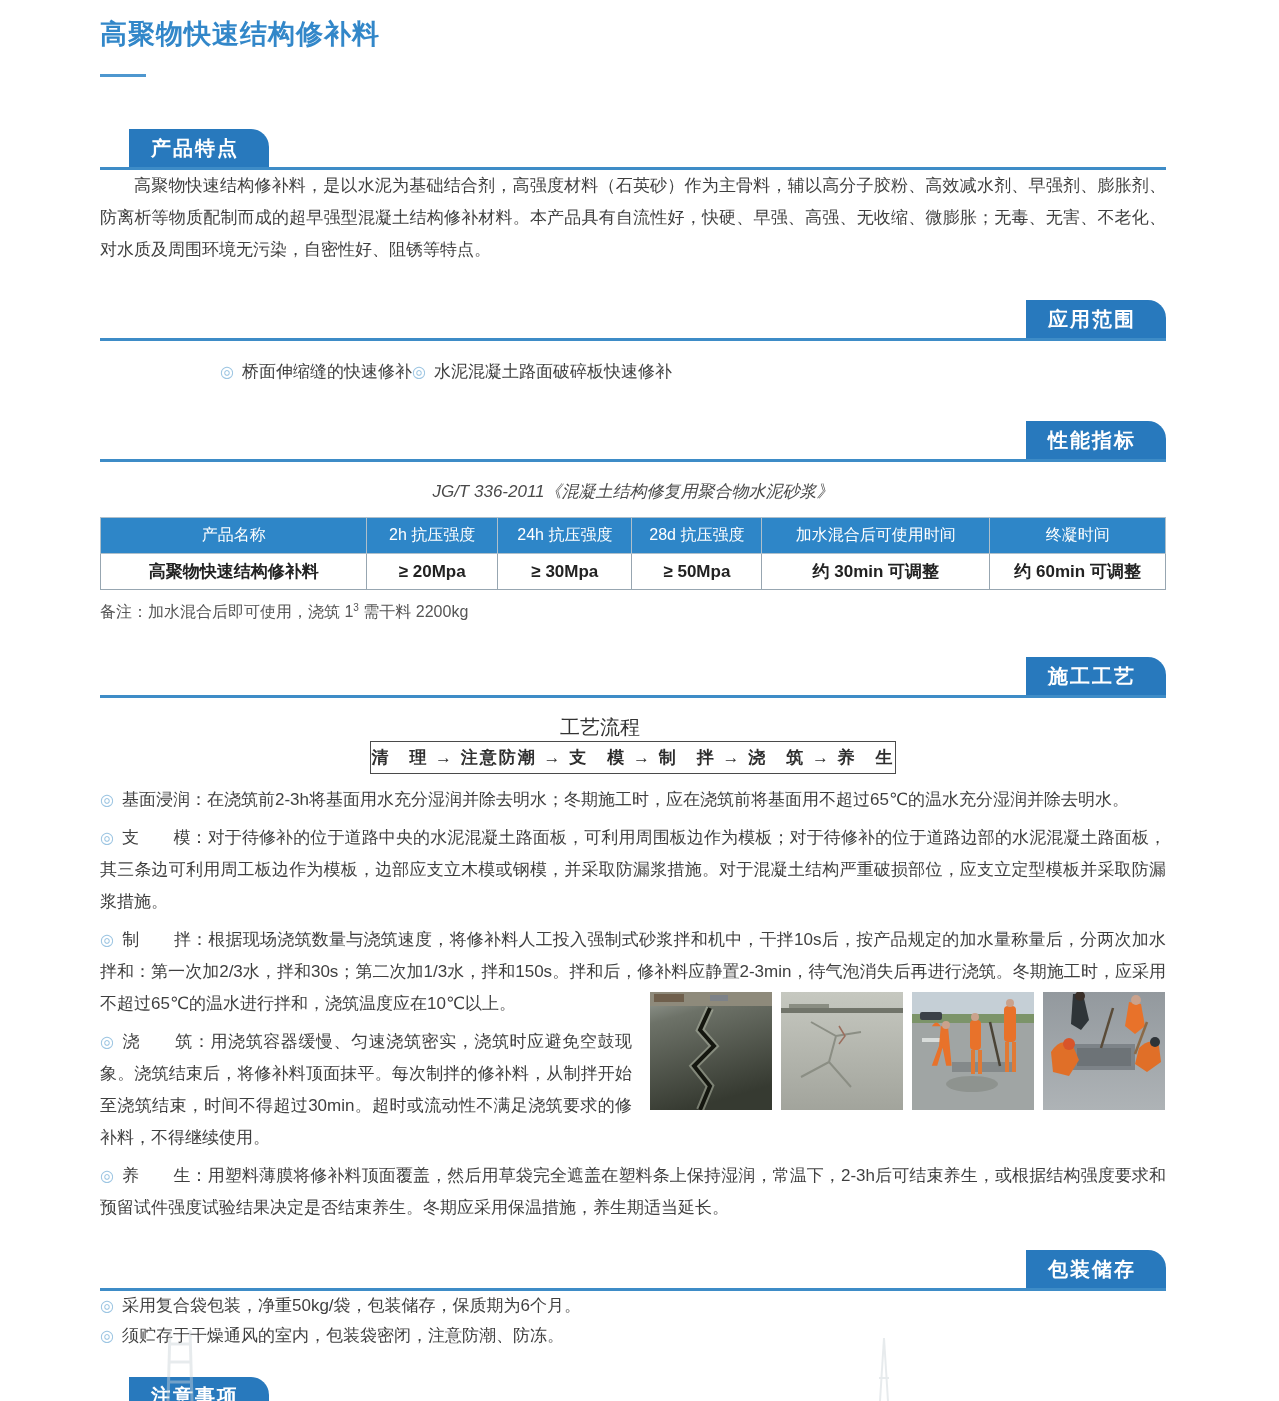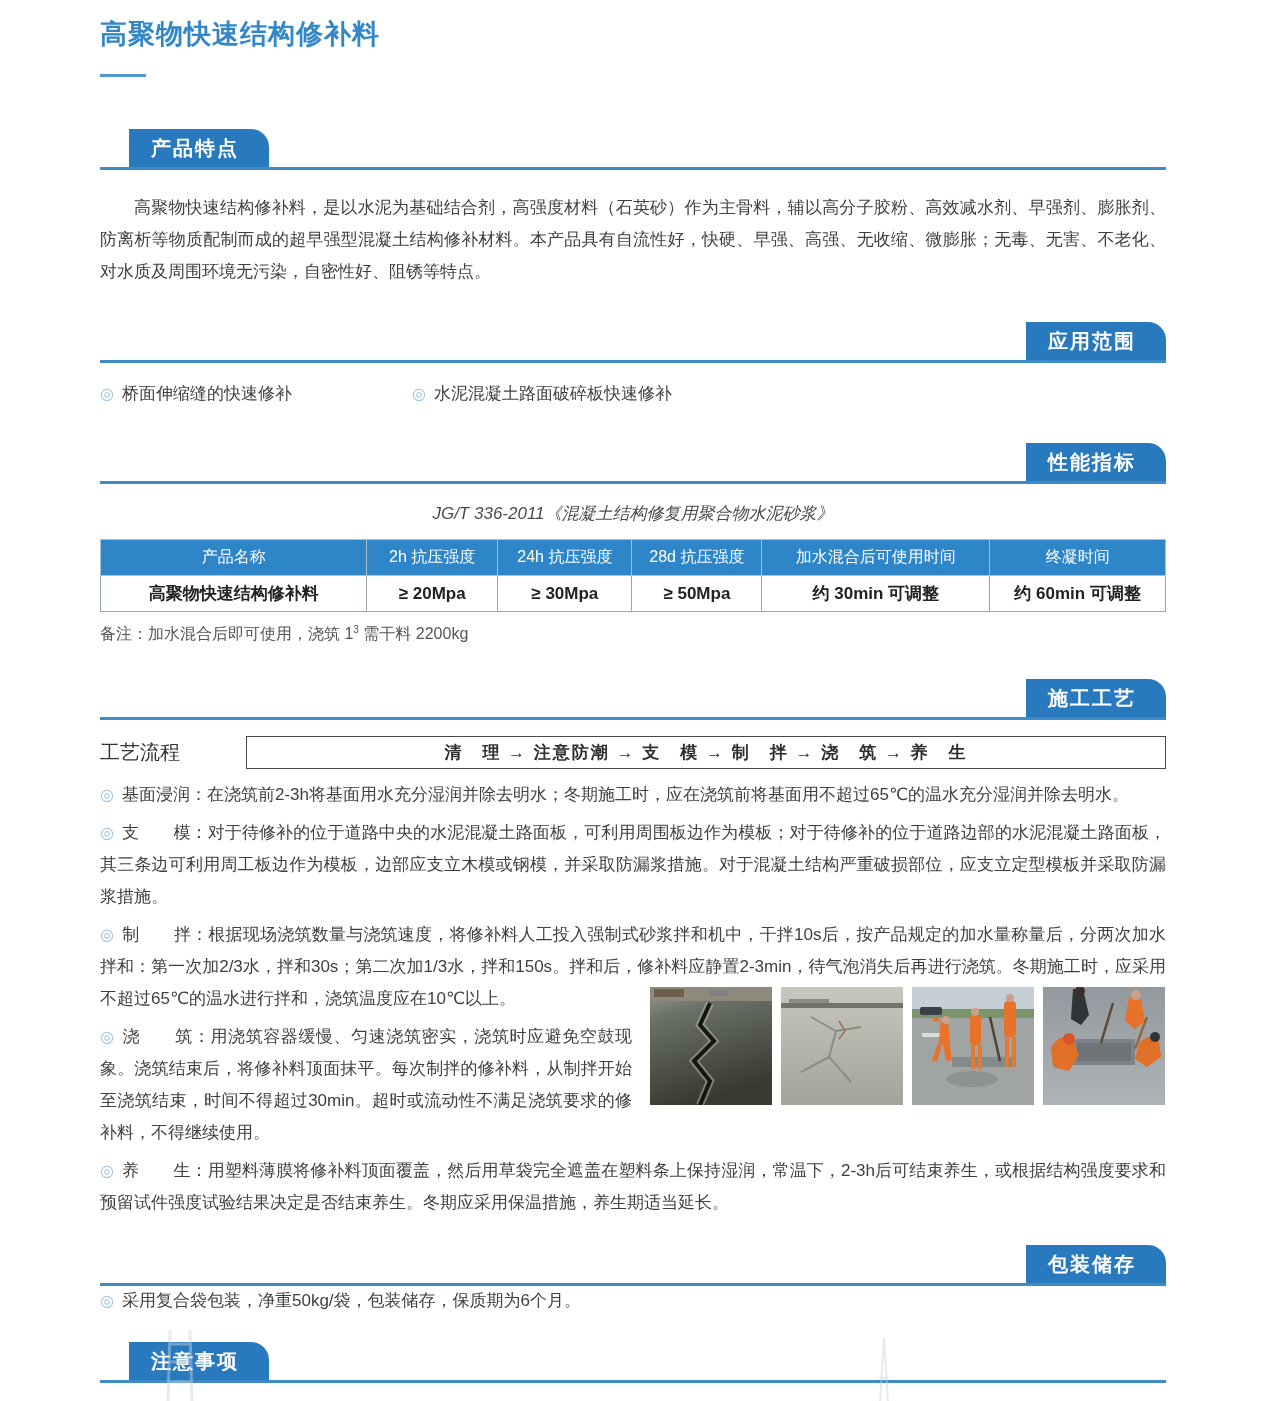--- a/index.html
+++ b/index.html
@@ -18,46 +18,46 @@
   .sec-head { border-bottom:3px solid #3e8cc7;padding-left:29px; }
   .sec-tab {
     display:inline-block; background:#2879bd; color:#fff;
     font-size:20px; font-weight:bold; letter-spacing:2px;
     padding:6px 30px 5px 22px; border-radius:0 18px 0 0;
   }
   .mt-features { margin-top:52px; }
   .mt-std { margin-top:34px;text-align:right; }
 
   
-  .para { margin-top:22px; font-size:17px; line-height:32px; color:#3f3f3f; text-align:justify; text-indent:2em; }
+  .para { font-size:17px; line-height:32px; color:#3f3f3f; text-align:justify; text-indent:2em; }
   p.step { font-size:17px; line-height:32px; color:#3f3f3f; text-align:justify; margin-top:6px; }
 
   .bullet { color:#9cc5e2; font-size:16px; margin-right:8px; }
 
   
-  .app-row { display:flex; margin-top:16px; font-size:17px; line-height:30px; }
+  .app-row { display:flex; margin-top:16px; font-size:17px; line-height:30px;text-align:right; }
   .app-item { white-space:nowrap; }
   .app-item.first { width:312px; }
 
   
   .std-caption { margin-top:18px; text-align:center; font-size:17px; color:#4a4a4a;font-style:italic; }
   table.perf { width:100%; border-collapse:collapse; margin-top:14px; table-layout:fixed; }
   table.perf th {
     background:#2e86c8; color:#fff; font-weight:normal; font-size:16px;
     padding:7px 2px; border:1px solid #aebfcb;margin-left:16px;
   }
   table.perf td {
     background:#fff; color:#222; font-weight:bold; font-size:17px; text-align:center;
     padding:6px 2px; border:1px solid #97a6b1;
   }
   .note { margin-top:12px; font-size:16px; color:#555; }
   .note sup { font-size:10px; }
 
   
-  .flow-row { display:flex; align-items:center; margin-top:16px; margin-bottom:10px; }
+  .flow-row { display:flex; align-items:center; margin-top:16px; margin-bottom:10px;flex-direction:column; }
   .flow-label { width:146px; font-size:20px; color:#333; flex:0 0 auto; }
   .flow-box {
     flex:1; border:1.5px solid #4a4a4a; text-align:center;
     font-size:17px; font-weight:bold; color:#2e2e2e; padding:4px 0; letter-spacing:2px;
   }
   .photo-strip { float:right; width:516px; margin:4px 0 8px 18px; display:flex; gap:9px; }
   .photo { width:122px; height:118px; display:block; }
 
   
   .pkg-item { margin-top:0; font-size:17px; line-height:30px; }
@@ -209,20 +209,21 @@
       </svg>
     </span><span>超过65℃的温水进行拌和，浇筑温度应在10℃以上。</span></p>
 
   <p class="step"><span class="bullet">◎</span><span>浇　　筑：用浇筑容器缓慢、匀速浇筑密实，浇筑时应避免空鼓现象。浇筑结束后，将修补料顶面抹平。每次制拌的修补料，从制拌开始至浇筑结束，时间不得超过30min。超时或流动性不满足浇筑要求的修补料，不得继续使用。</span></p>
   <p class="step"><span class="bullet">◎</span><span>养　　生：用塑料薄膜将修补料顶面覆盖，然后用草袋完全遮盖在塑料条上保持湿润，常温下，2-3h后可结束养生，或根据结构强度要求和预留试件强度试验结果决定是否结束养生。冬期应采用保温措施，养生期适当延长。</span></p>
 
   <div class="sec-head mt-std" style="clear:both; margin-top:26px;">
     <span class="sec-tab">包装储存</span>
   </div>
   <div class="pkg-item"><span class="bullet">◎</span><span>采用复合袋包装，净重50kg/袋，包装储存，保质期为6个月。</span></div>
+  <div class="pkg-item"><span class="bullet">◎</span><span>须贮存于干燥通风的室内，包装袋密闭，注意防潮、防冻。</span></div>
 
   <div class="sec-head" style="margin-top:26px;">
     <span class="sec-tab">注意事项</span>
   </div>
 
 </div>
 
 <svg class="watermark wm-left" width="40" height="71" viewBox="0 0 40 71" xmlns="http://www.w3.org/2000/svg">
   <g stroke="#ccd3d8" stroke-width="3" fill="none">
     <line x1="10" y1="0" x2="8" y2="71"></line>

